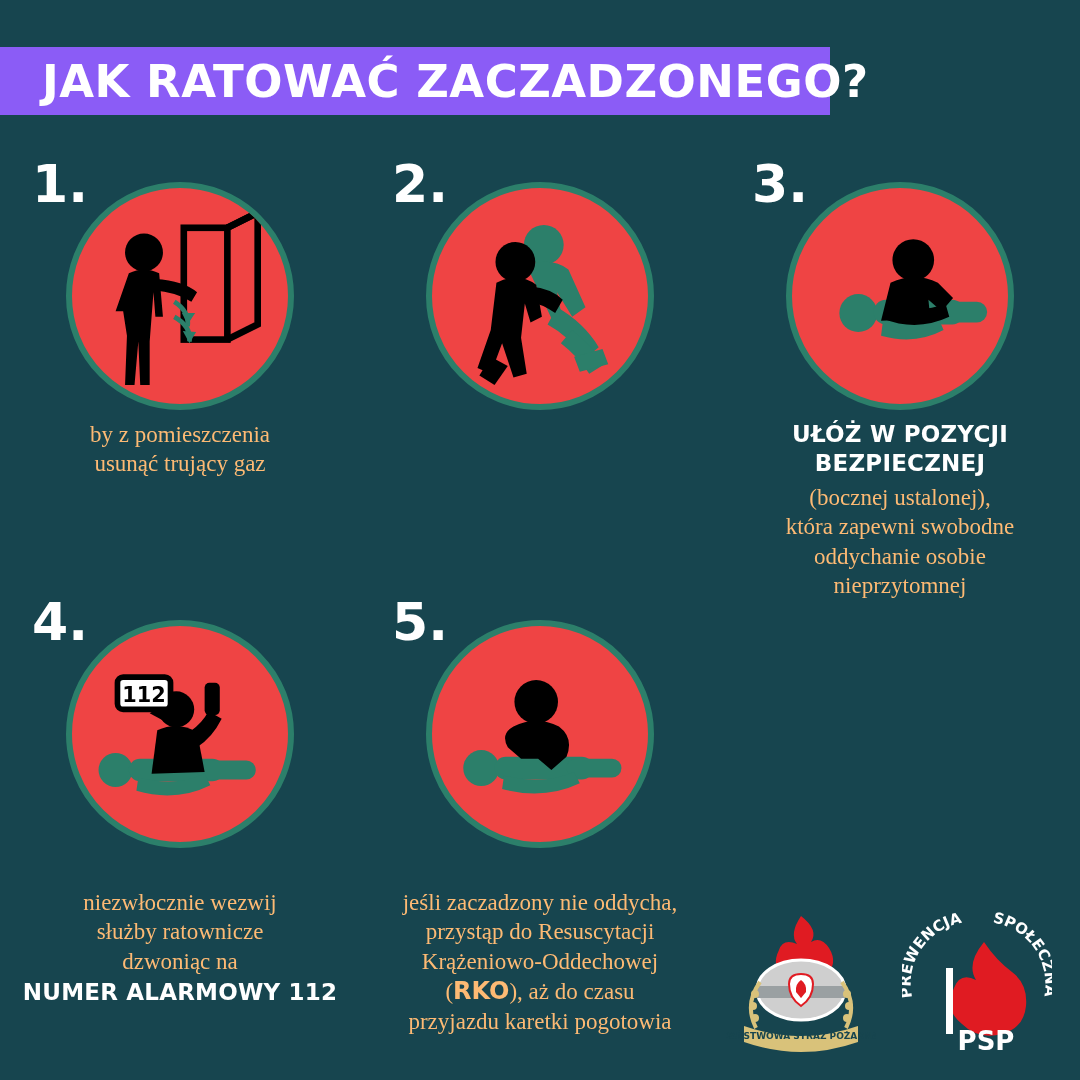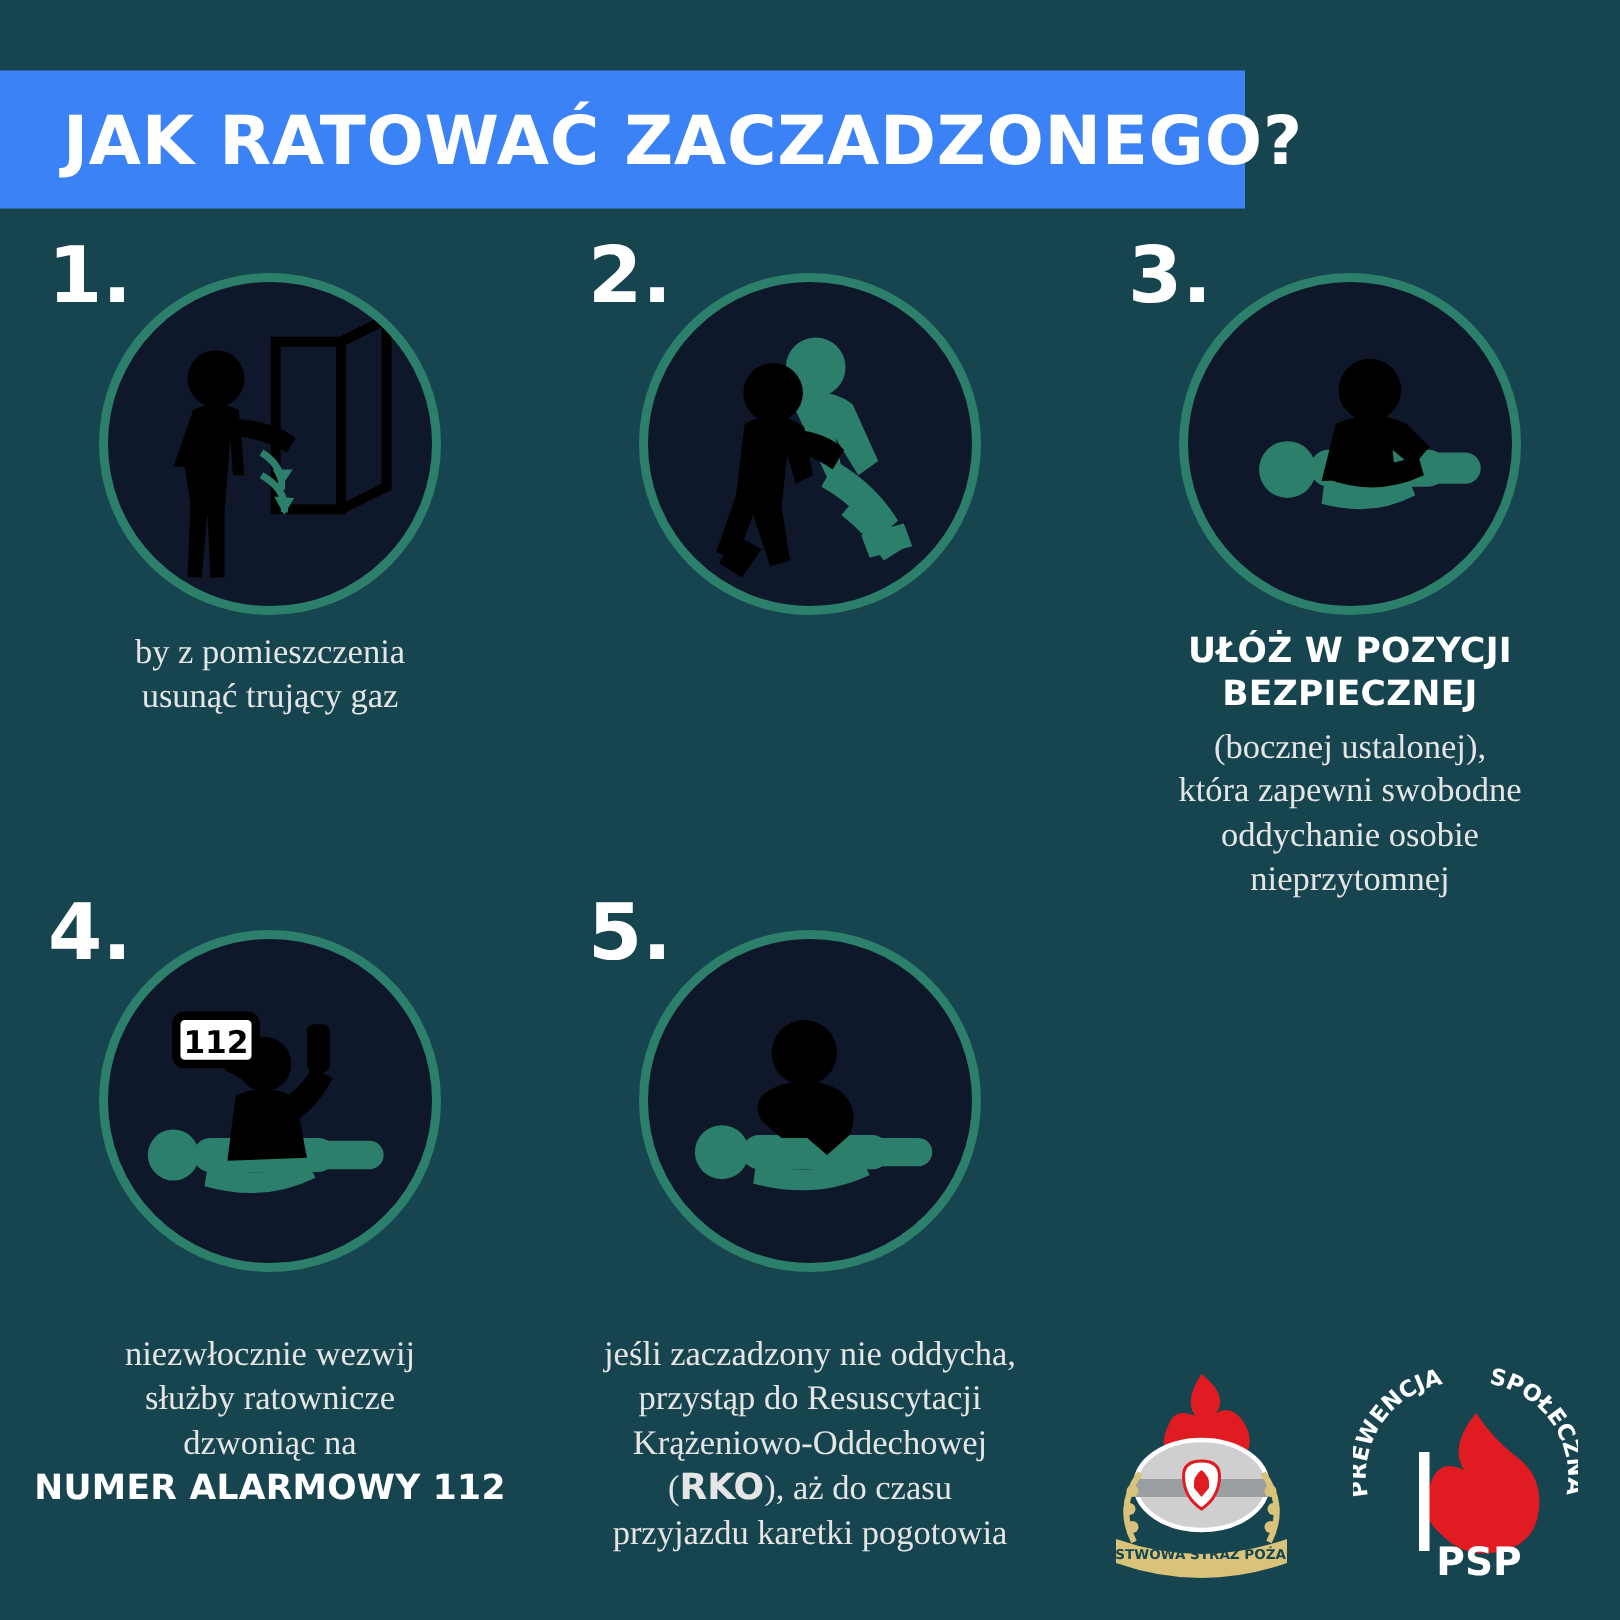--- a/index.html
+++ b/index.html
@@ -15,22 +15,22 @@
     overflow: hidden;
     position: relative;
   }
 
   
   .header-bar {
     position: absolute;
     left: 0;
     top: 47px;
     width: 830px;
-    height: 92px;
-    background: #3b82f6;
+    height: 68px;
+    background: #8b5cf6;
     display: flex;
     align-items: center;
   }
   .header-title {
     font-size: 45px;
     font-weight: bold;
     letter-spacing: 0.5px;
     padding-left: 42px;
     color: #ffffff;
     font-family: "DejaVu Sans", sans-serif;
@@ -70,21 +70,21 @@
     z-index: 5;
     line-height: 1;
   }
   .circle {
     position: absolute;
     left: 52px;
     top: 32px;
     width: 228px;
     height: 228px;
     border-radius: 50%;
-    background: #0f172a;
+    background: #ef4444;
     border: 6px solid #2c7f6a;
     box-sizing: border-box;
     overflow: hidden;
   }
   .circle svg { display: block; width: 100%; height: 100%; }
 
   .step-text {
     text-align: center;
     padding: 0 6px;
     line-height: 1.28;
@@ -93,21 +93,21 @@
     font-size: 23px;
     font-weight: bold;
     font-family: "DejaVu Sans", sans-serif;
     letter-spacing: 0.2px;
     margin-bottom: 4px;
     text-transform: uppercase;
   }
   .step-desc {
     font-size: 23px;
     font-family: "Liberation Serif", serif;
-    color: #e5e5e5;
+    color: #fdba74;
   }
   .step-desc b { font-family: "DejaVu Sans", sans-serif; font-size: 24px; }
 
   
   .row2 {
     position: absolute;
     left: 0;
     top: 588px;
     width: 1080px;
     display: flex;

